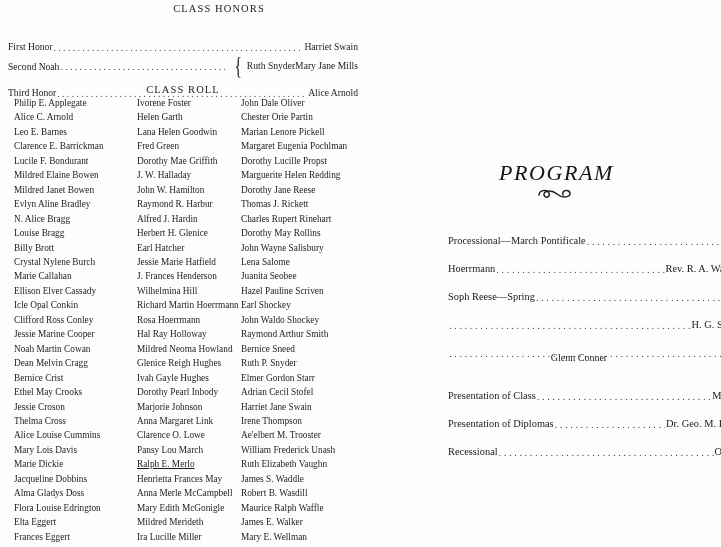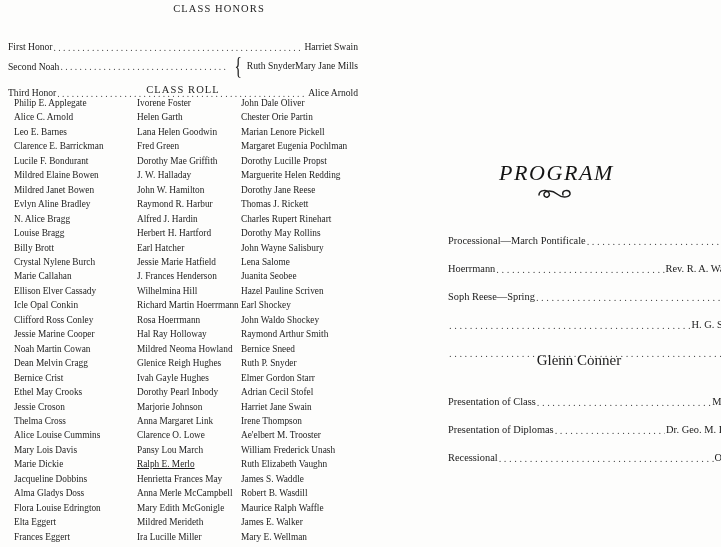--- a/index.html
+++ b/index.html
@@ -120,21 +120,21 @@
     flex:1 1 auto;overflow:hidden;position:relative;height:10px;
     margin:0 1px 1px 1px;
   }
   .prog-leader::before{
     content:". . . . . . . . . . . . . . . . . . . . . . . . . . . . . . . . . . . . . . . . . . . . . . . . . . . . . . . . . . . . . . . . . . . . . . . . . . . . . .";
     position:absolute;left:0;bottom:-2px;
     font-size:10.4px;color:#3a3a3a;white-space:nowrap;
   }
   .prog-perf{flex:0 0 auto;font-weight:400;}
   .prog-subline{
-    font-size:15px;
+    font-size:10px;
     text-align:center;
     width:262px;
     margin-top:-6px;
     margin-bottom:4px;
     white-space:nowrap;
   }
   .prog-spacer{height:6px;}
 </style>
 </head>
 <body>
@@ -211,21 +211,21 @@
       <div class="roll-col" id="roll-col-2">
           <div class="roll-name">Ivorene Foster</div>
           <div class="roll-name">Helen Garth</div>
           <div class="roll-name">Lana Helen Goodwin</div>
           <div class="roll-name">Fred Green</div>
           <div class="roll-name">Dorothy Mae Griffith</div>
           <div class="roll-name">J. W. Halladay</div>
           <div class="roll-name">John W. Hamilton</div>
           <div class="roll-name">Raymond R. Harbur</div>
           <div class="roll-name">Alfred J. Hardin</div>
-          <div class="roll-name">Herbert H. Hartford</div>
+          <div class="roll-name">Herbert H. Glenice</div>
           <div class="roll-name">Earl Hatcher</div>
           <div class="roll-name">Jessie Marie Hatfield</div>
           <div class="roll-name">J. Frances Henderson</div>
           <div class="roll-name">Wilhelmina Hill</div>
           <div class="roll-name">Richard Martin Hoerrmann</div>
           <div class="roll-name">Rosa Hoerrmann</div>
           <div class="roll-name">Hal Ray Holloway</div>
           <div class="roll-name">Mildred Neoma Howland</div>
           <div class="roll-name">Glenice Reigh Hughes</div>
           <div class="roll-name">Ivah Gayle Hughes</div>

